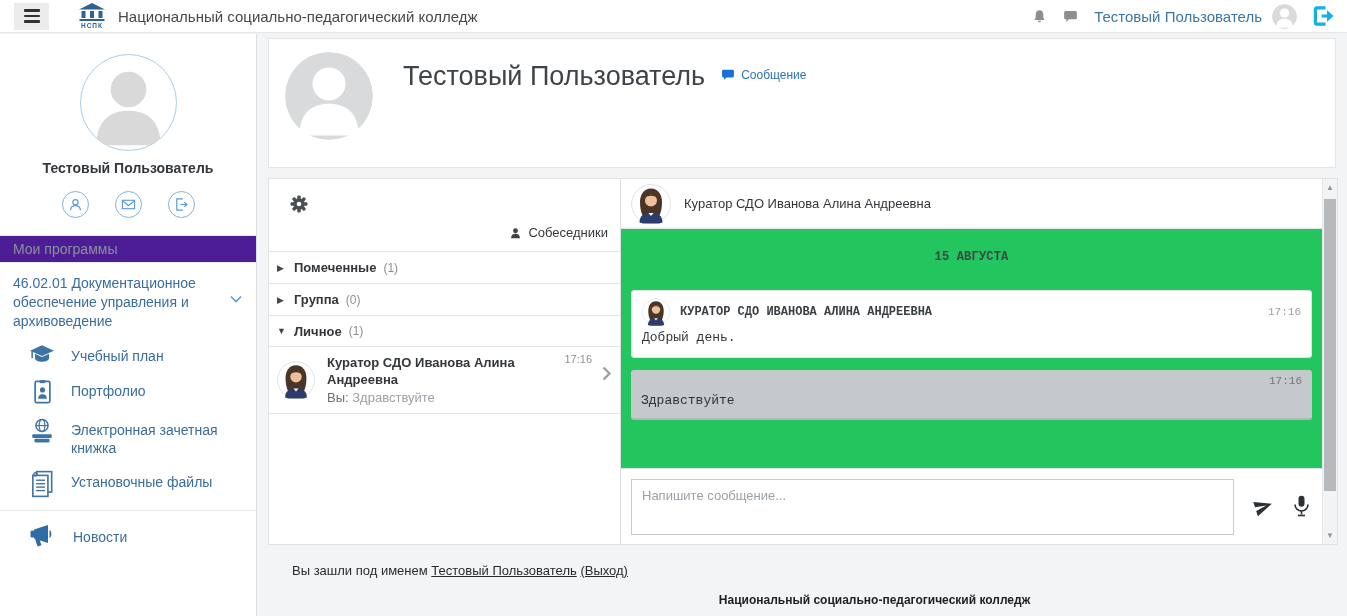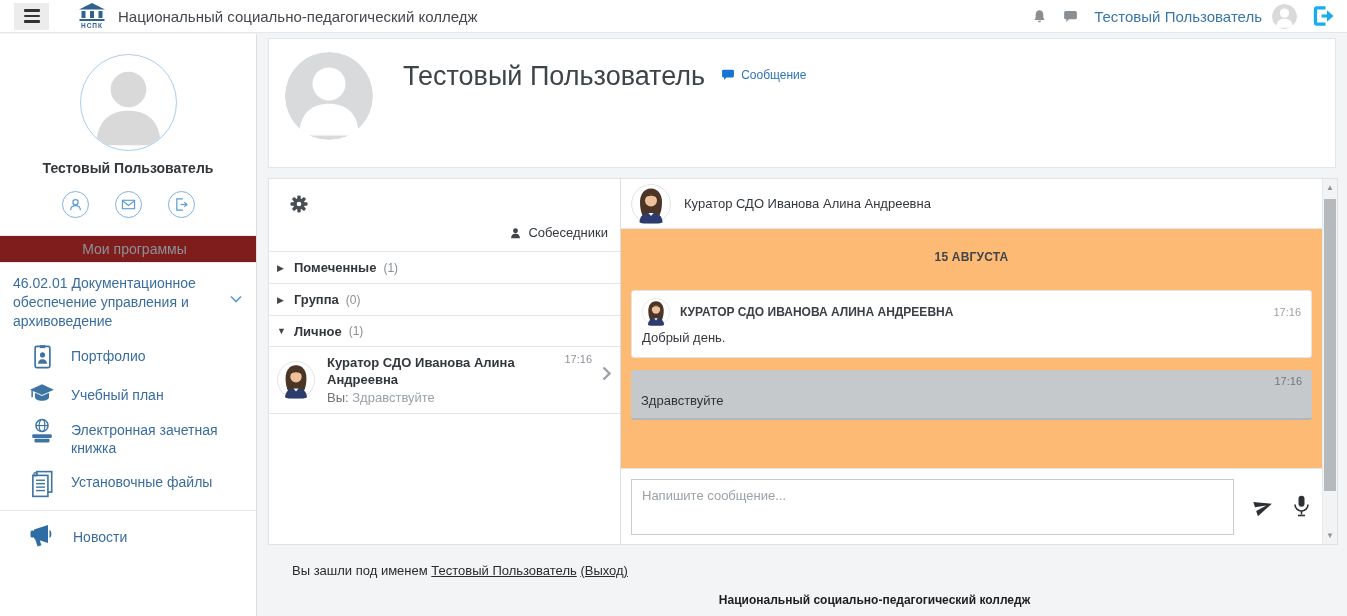--- a/index.html
+++ b/index.html
@@ -25,22 +25,22 @@
   
   .sidebar { position:absolute; top:34px; left:0; width:257px; height:582px; background:#fff;
              border-right:1px solid #dcdee0; z-index:10; }
   .side-avatar { width:97px; height:97px; border-radius:50%; border:1px solid #a9cdee; margin:20px auto 0;
                  display:flex; align-items:flex-end; justify-content:center; overflow:hidden; background:#fff; }
   .side-name { text-align:center; font-size:14px; font-weight:bold; color:#33373b; margin-top:9px; }
   .side-iconrow { display:flex; justify-content:center; gap:26px; margin-top:15px; }
   .circ-btn { width:27px; height:27px; border-radius:50%; border:1px solid #7fb2dd; background:#fff;
               display:flex; align-items:center; justify-content:center; cursor:pointer; }
   .side-sec-divider { border-top:1px solid #e7e8e9; margin-top:17px; }
-  .side-header { height:27px; line-height:27px; background:#7f1d1d; border-bottom:1px solid #e7e8e9;
-                 color:#8b9298; font-size:14px; padding-left:13px;text-align:center; }
+  .side-header { height:27px; line-height:27px; background:#4c1d95; border-bottom:1px solid #e7e8e9;
+                 color:#8b9298; font-size:14px; padding-left:13px; }
   .program-title { display:block; position:relative; padding:11px 34px 6px 13px; color:#3a6d9e;
                    font-size:14px; line-height:19px; text-decoration:none; cursor:pointer; }
   .program-title .chev { position:absolute; right:14px; top:32px; }
   .side-items { padding:6px 8px 0 28px; }
   .side-item { display:flex; align-items:flex-start; gap:15px; margin-bottom:12px; cursor:pointer; text-decoration:none; }
   .side-item .s-icon { width:28px; flex:0 0 28px; display:flex; justify-content:center; padding-top:1px; }
   .side-item .s-label { color:#3a6d9e; font-size:14px; line-height:18px; padding-top:4px; max-width:190px; }
   .side-block { border-top:1px solid #e7e8e9; padding:13px 8px 13px 28px; display:flex; align-items:center; gap:15px; cursor:pointer; }
   .side-block .s-label { color:#3a6d9e; font-size:14px; }
 
@@ -82,21 +82,21 @@
   .convo-preview .pt { color:#9aa1a7; }
   .convo-time { position:absolute; right:28px; top:6px; font-size:11px; color:#8c9196; }
   .convo-chev { position:absolute; right:9px; top:19px; }
 
   
   .chat { flex:1; display:flex; flex-direction:column; margin-right:15px; min-width:0; }
   .chat-header { height:50px; background:#fff; border-bottom:1px solid #e4e6e8; display:flex;
                  align-items:center; gap:13px; padding:0 10px; }
   .chat-header .convo-avatar { width:40px; height:40px; flex:0 0 40px; }
   .chat-name { font-size:13px; color:#33373b; }
-  .chat-body { flex:1; background:#fdba74; padding:0 10px; overflow:hidden; }
+  .chat-body { flex:1; background:#22c55e; padding:0 10px; overflow:hidden;font-family:Liberation Mono, monospace; }
   .date-sep { text-align:center; font-size:12px; font-weight:600; color:#3f454b; margin-top:21px; letter-spacing:.2px; }
   .msg-in { background:#fff; border:1px solid #e2e4e6; border-radius:3px; margin-top:26px; }
   .msg-in-head { display:flex; align-items:center; gap:10px; padding:7px 10px 2px 10px; }
   .msg-in-head .convo-avatar { width:28px; height:28px; flex:0 0 28px; }
   .msg-sender { font-size:12px; font-weight:bold; color:#3a3f44; }
   .msg-time { margin-left:auto; font-size:11px; color:#9aa0a5; }
   .msg-in-text { font-size:13px; color:#33373b; padding:2px 20px 12px 10px; }
   .msg-out { background:#c5c9cc; border-radius:3px; border-bottom:2px solid #b3b7ba; margin-top:12px;
              padding:5px 10px 10px 10px; }
   .msg-out .t { text-align:right; font-size:11px; color:#717678; }
@@ -226,38 +226,38 @@
       <span>46.02.01 Документационное обеспечение управления и архивоведение</span>
       <span class="chev">
         <svg width="12" height="8" viewBox="0 0 12 8" fill="none" stroke="#5b9bd5" stroke-width="1.6">
             <path d="M1 1.5 L6 6.5 L11 1.5"></path>
           </svg>
       </span>
     </a>
     <nav class="side-items">
       <a class="side-item">
         <span class="s-icon">
+          <svg width="26" height="22" viewBox="0 0 24 20" fill="#3e74a3">
+            <polygon points="12,1 23,6 12,11 1,6"></polygon>
+            <path d="M5.5 8.8 V13 C5.5 14.8 8.4 16.2 12 16.2 C15.6 16.2 18.5 14.8 18.5 13 V8.8 L12 11.8 Z"></path>
+            <rect x="2.2" y="6" width="1.4" height="7"></rect>
+          </svg>
+        </span>
+        <span class="s-label">Учебный план</span>
+      </a>
+      <a class="side-item">
+        <span class="s-icon">
           <svg width="19" height="26" viewBox="0 0 18 24" fill="none" stroke="#3e74a3" stroke-width="1.6">
             <rect x="2" y="2" width="14" height="20" rx="1.5"></rect>
             <rect x="6.5" y="0.8" width="5" height="2.8" fill="#3e74a3" stroke="none"></rect>
             <circle cx="9" cy="10" r="2.4" fill="#3e74a3" stroke="none"></circle>
             <path d="M4.8 18.5 C4.8 15.5 7 14.2 9 14.2 C11 14.2 13.2 15.5 13.2 18.5 Z" fill="#3e74a3" stroke="none"></path>
           </svg>
         </span>
         <span class="s-label">Портфолио</span>
-      </a>
-      <a class="side-item">
-        <span class="s-icon">
-          <svg width="26" height="22" viewBox="0 0 24 20" fill="#3e74a3">
-            <polygon points="12,1 23,6 12,11 1,6"></polygon>
-            <path d="M5.5 8.8 V13 C5.5 14.8 8.4 16.2 12 16.2 C15.6 16.2 18.5 14.8 18.5 13 V8.8 L12 11.8 Z"></path>
-            <rect x="2.2" y="6" width="1.4" height="7"></rect>
-          </svg>
-        </span>
-        <span class="s-label">Учебный план</span>
       </a>
       <a class="side-item">
         <span class="s-icon">
           <svg width="26" height="27" viewBox="0 0 24 25">
             <circle cx="12" cy="7" r="5.6" fill="none" stroke="#3e74a3" stroke-width="1.4"></circle>
             <ellipse cx="12" cy="7" rx="2.6" ry="5.6" fill="none" stroke="#3e74a3" stroke-width="1.1"></ellipse>
             <line x1="6.4" y1="7" x2="17.6" y2="7" stroke="#3e74a3" stroke-width="1.1"></line>
             <rect x="3" y="15" width="18" height="3.6" rx="1" fill="#3e74a3"></rect>
             <rect x="5" y="19.2" width="14" height="3.4" rx="1" fill="#3e74a3"></rect>
           </svg>

